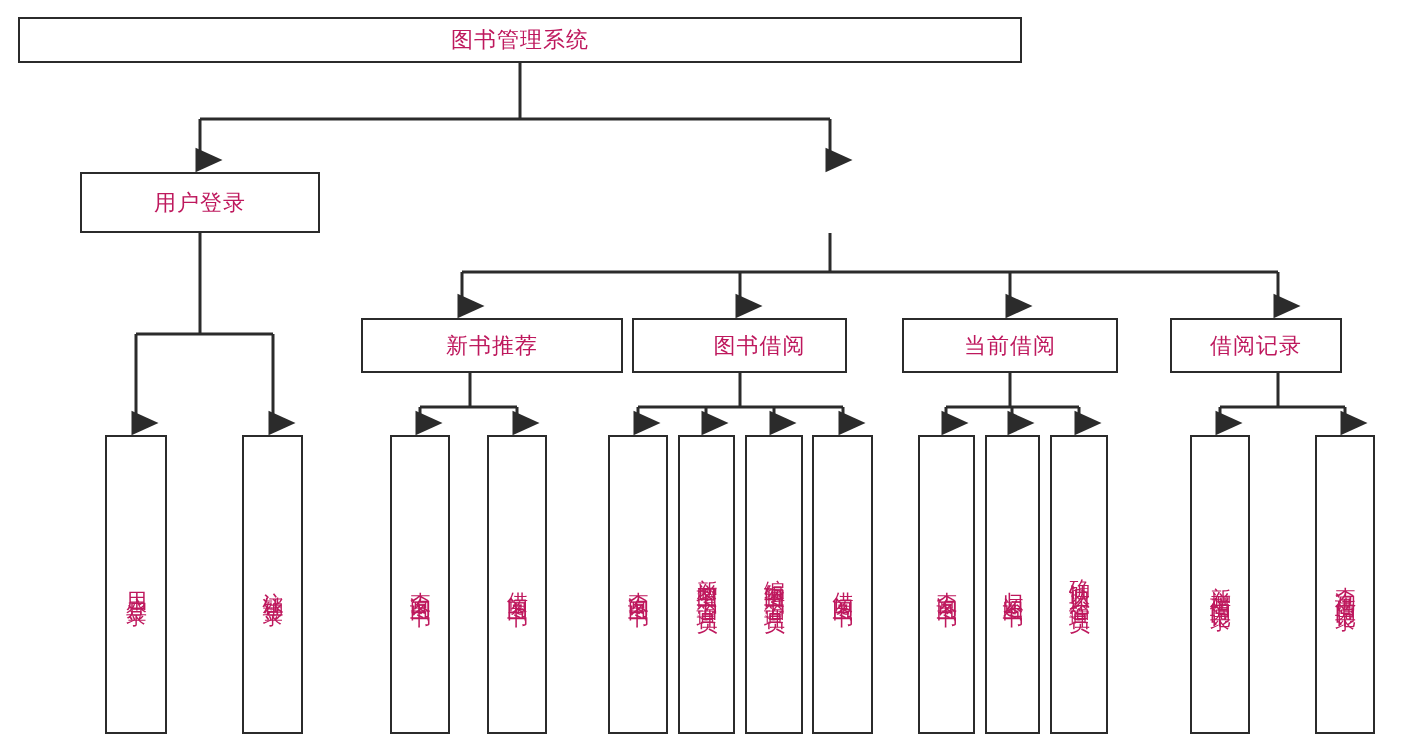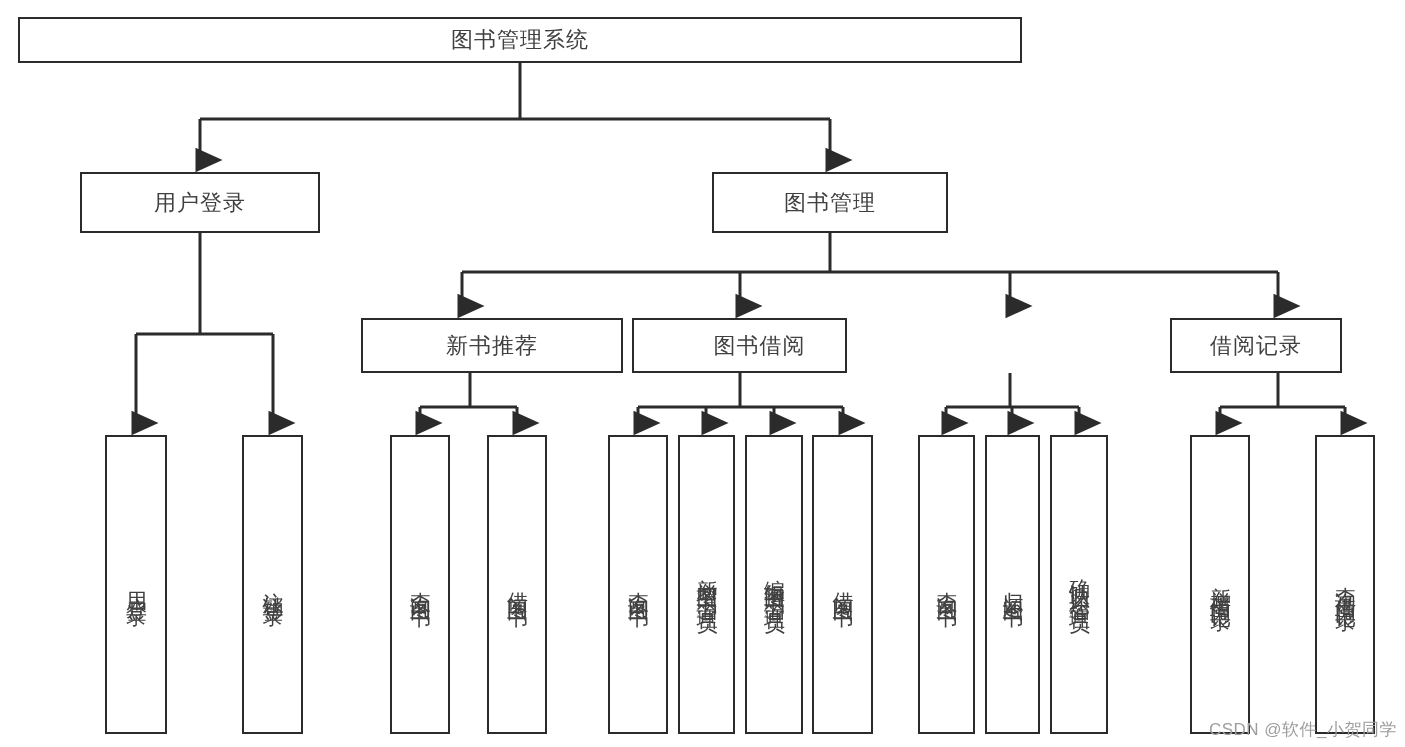--- a/index.html
+++ b/index.html
@@ -34,21 +34,21 @@
     border: 2px solid #2b2b2b;
     display: flex;
     align-items: center;
     justify-content: center;
     z-index: 2;
   }
   .node-label {
     font-size: 21px;
     line-height: 1.18;
     letter-spacing: 1px;
-    color: #404040;
+    color: #be185d;
     white-space: nowrap;
     text-align: left;
   }
   .node.vertical .node-label {
     writing-mode: vertical-rl;
     text-orientation: upright;
     letter-spacing: 5px;
     font-size: 21px;
   }
   .node.level0 .node-label { font-size: 22px; }
@@ -123,29 +123,29 @@
     </g>
   </svg>
 
   <div class="node level0" id="n-root" style="left: 18px; top: 17px; width: 1004px; height: 46px;">
     <span class="node-label">图书管理系统</span>
   </div>
 
   <div class="node level1" id="n-user_login" style="left: 80px; top: 172px; width: 240px; height: 61px;">
     <span class="node-label">用户登录</span>
   </div>
-  <div class="node level1" id="n-book_manage" style="left: 712px; top: 172px; width: 236px; height: 61px;">
-    <span class="node-label">图书管理</span>
-  </div>
 
   <div class="node level2" id="n-new_book_rec" style="left: 361px; top: 318px; width: 262px; height: 55px;">
     <span class="node-label">新书推荐</span>
   </div>
   <div class="node level2" id="n-book_borrow" style="left: 632px; top: 318px; width: 215px; height: 55px; padding-left: 40px;">
     <span class="node-label">图书借阅</span>
+  </div>
+  <div class="node level2" id="n-current_borrow" style="left: 902px; top: 318px; width: 216px; height: 55px;">
+    <span class="node-label">当前借阅</span>
   </div>
   <div class="node level2" id="n-borrow_record" style="left: 1170px; top: 318px; width: 172px; height: 55px;">
     <span class="node-label">借阅记录</span>
   </div>
 
   <div id="leaf-layer">
       <div class="node vertical" id="leaf-user-login" style="left: 105px; top: 435px; width: 62px; height: 299px;">
         <span class="node-label">用户登录</span>
       </div>
       <div class="node vertical" id="leaf-logout" style="left: 242px; top: 435px; width: 61px; height: 299px;">
@@ -179,14 +179,13 @@
         <span class="node-label">确认归还（管理员）</span>
       </div>
       <div class="node vertical" id="leaf-add-record" style="left: 1190px; top: 435px; width: 60px; height: 299px;">
         <span class="node-label">新增借阅记录</span>
       </div>
       <div class="node vertical" id="leaf-query-record" style="left: 1315px; top: 435px; width: 60px; height: 299px;">
         <span class="node-label">查询借阅记录</span>
       </div>
     </div>
 
-  <div id="watermark" style="color: rgb(157, 157, 157);">CSDN @软件_小贺同学</div>
 </div>
 
 </body></html>

